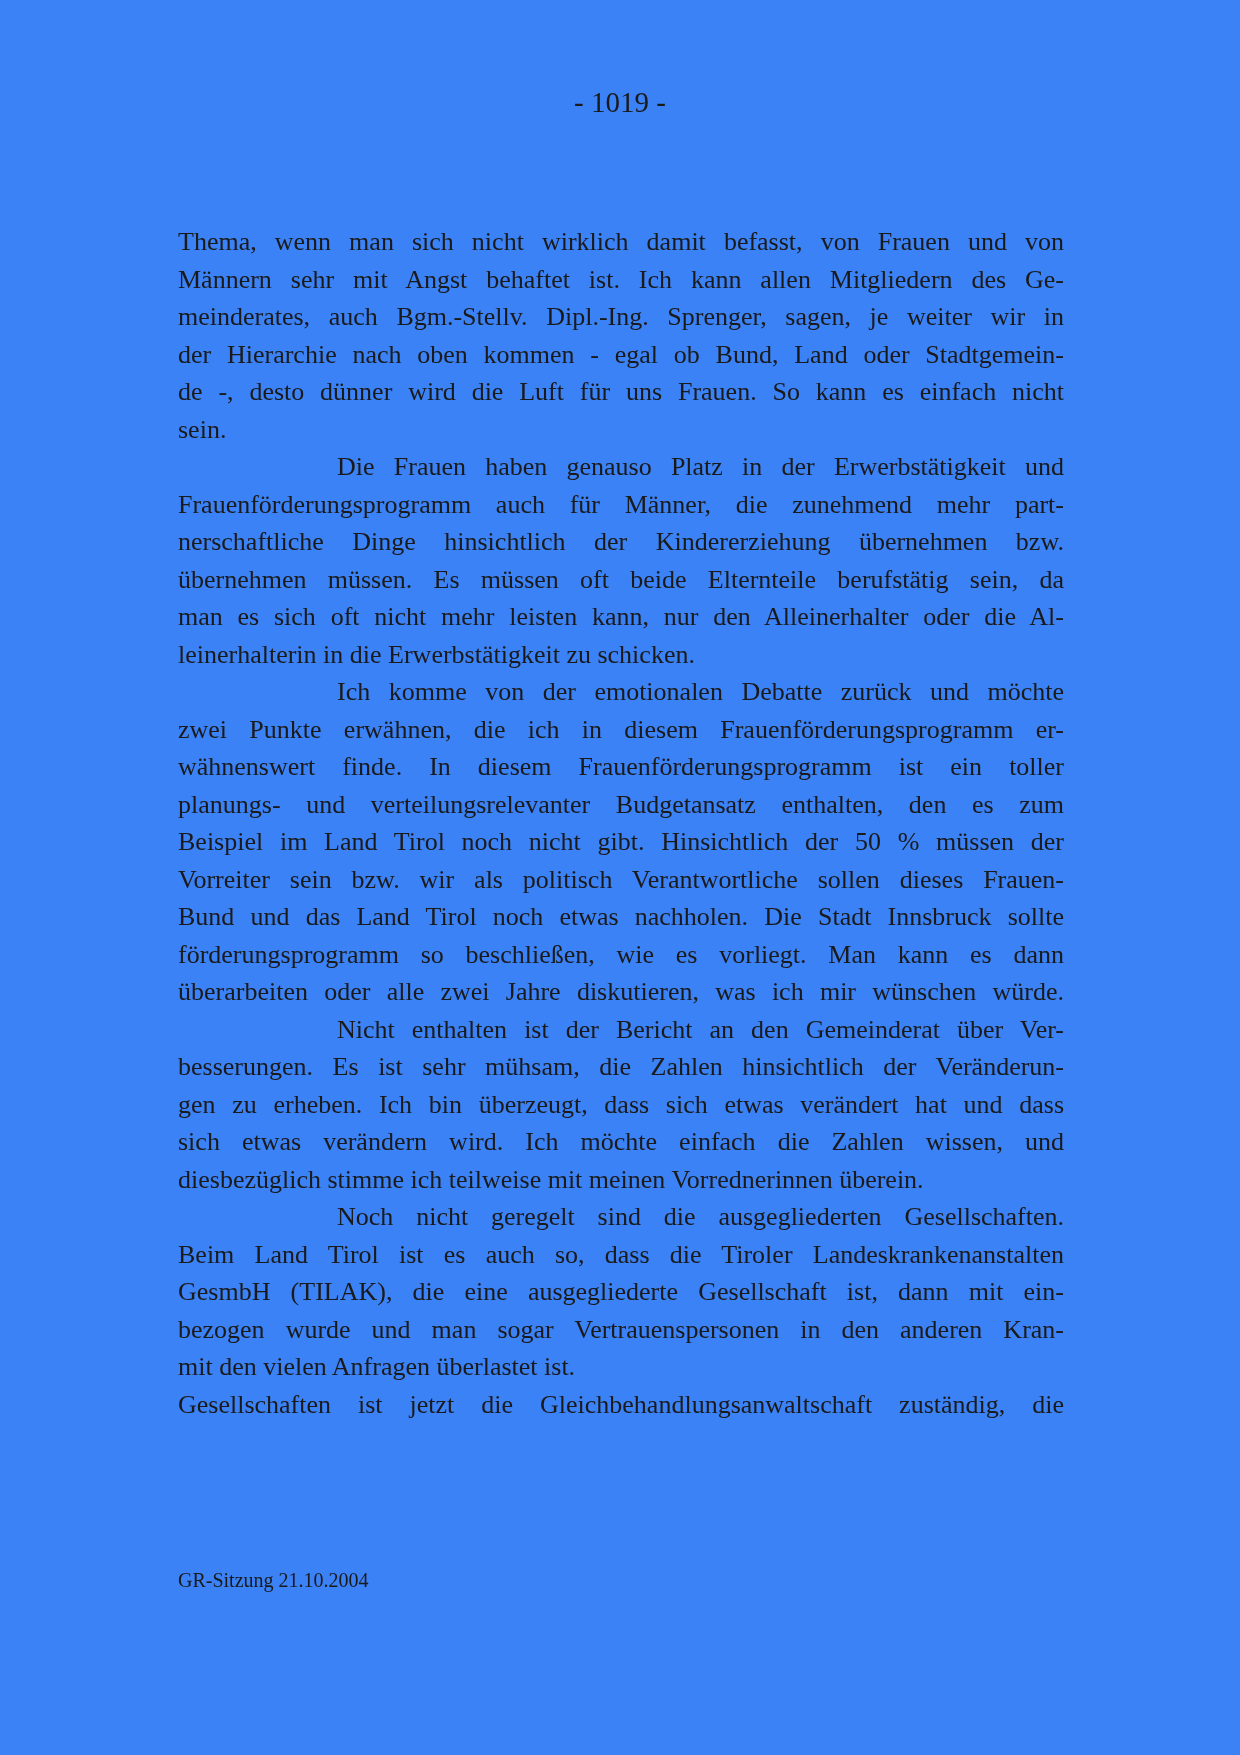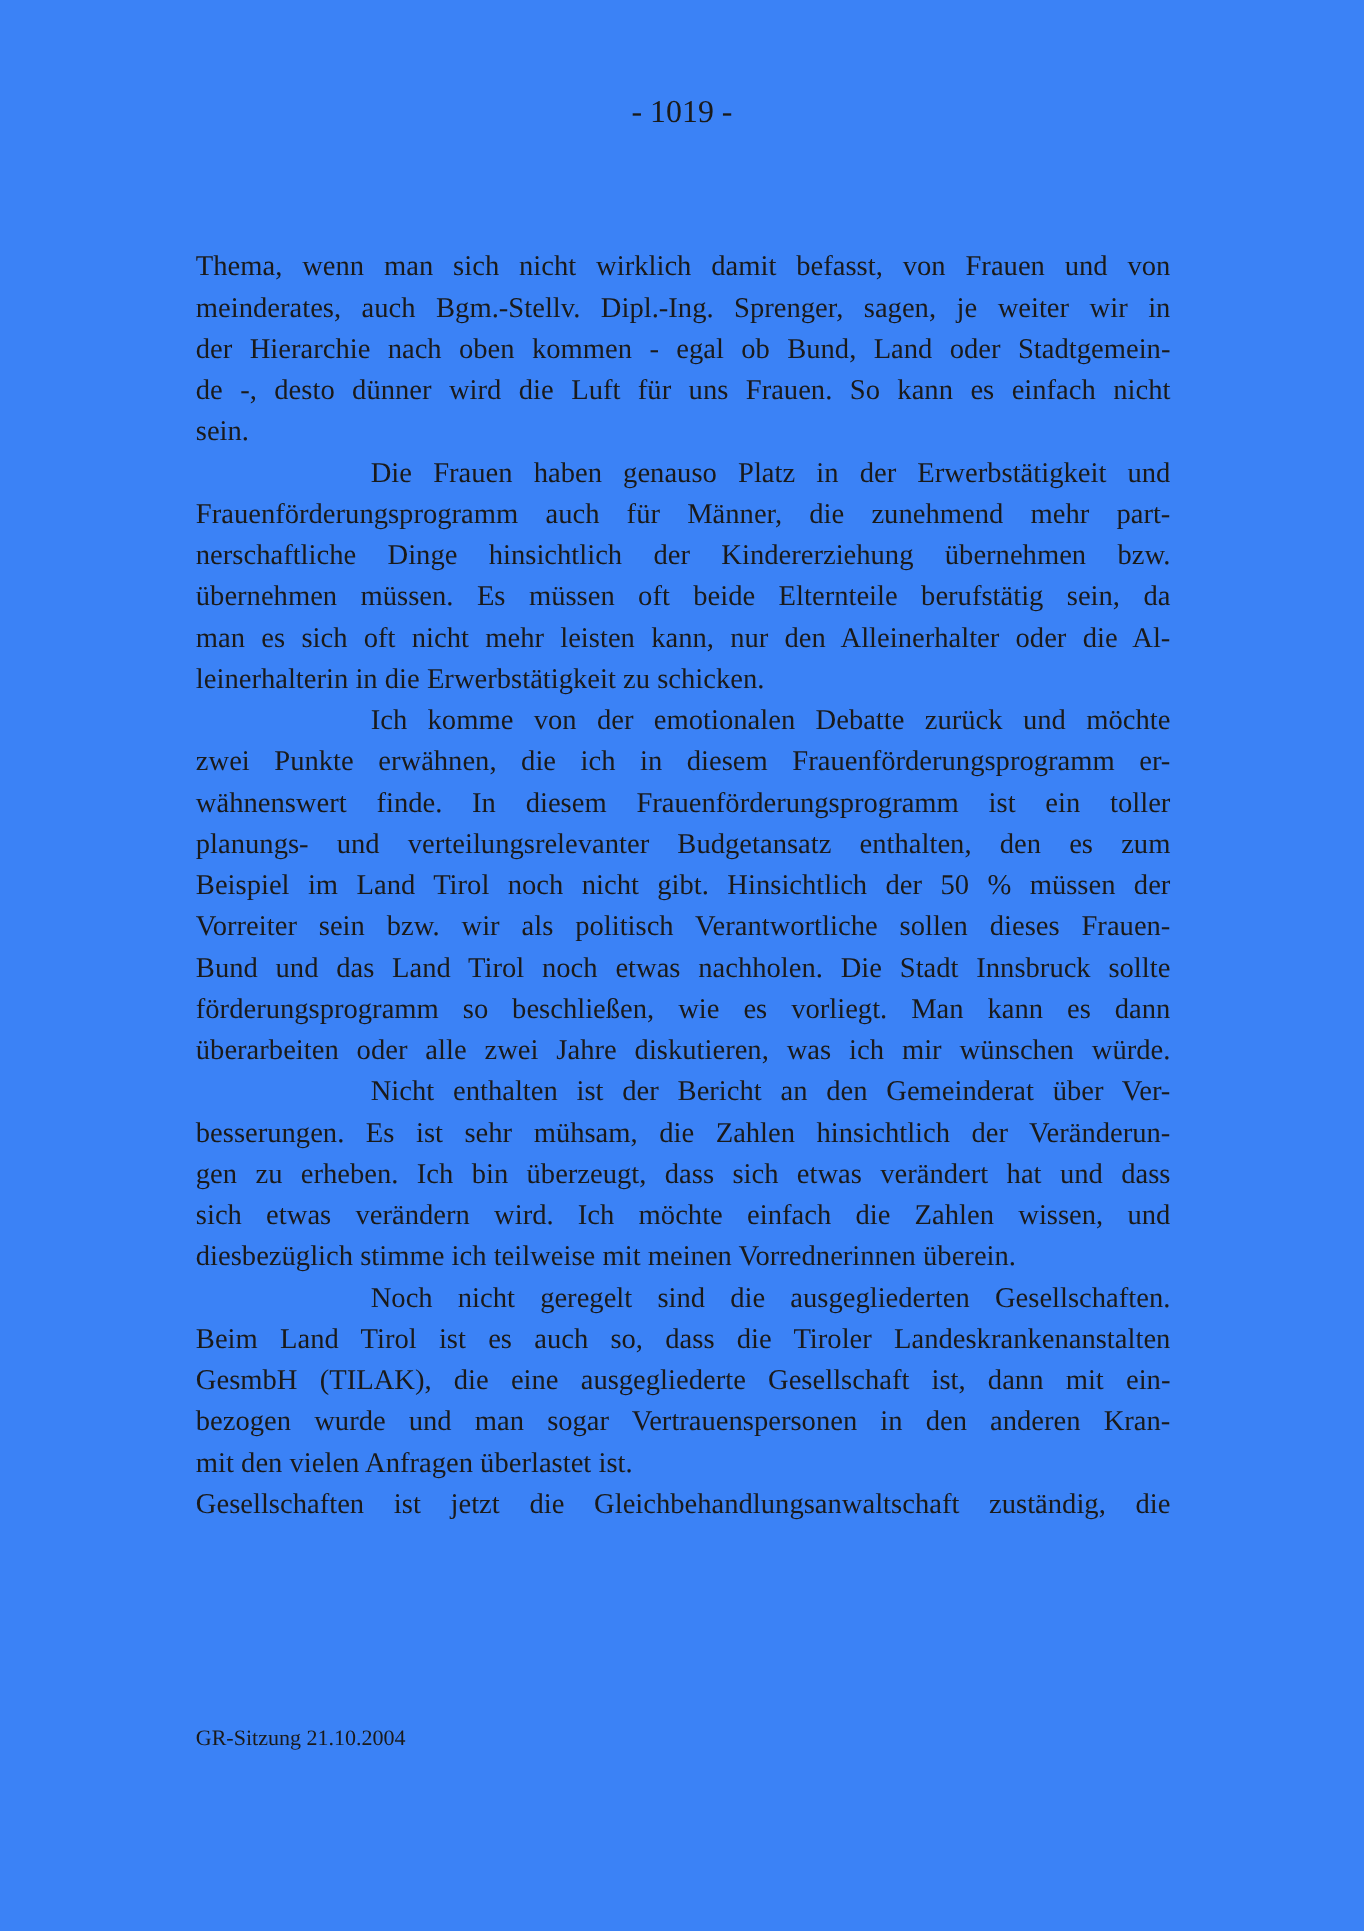--- a/index.html
+++ b/index.html
@@ -59,20 +59,21 @@
 </style>
 </head>
 <body>
 
 <div class="page">
   <div class="page-number">- 1019 -</div>
 
   <div class="text-body" id="body-text">
       <div class="para">
         <div class="line">Thema, wenn man sich nicht wirklich damit befasst, von Frauen und von</div>
+        <div class="line">Männern sehr mit Angst behaftet ist. Ich kann allen Mitgliedern des Ge-</div>
         <div class="line">meinderates, auch Bgm.-Stellv. Dipl.-Ing. Sprenger, sagen, je weiter wir in</div>
         <div class="line">der Hierarchie nach oben kommen - egal ob Bund, Land oder Stadtgemein-</div>
         <div class="line">de -, desto dünner wird die Luft für uns Frauen. So kann es einfach nicht</div>
         <div class="line last">sein.</div>
       </div>
       <div class="para">
         <div class="line indent">Die Frauen haben genauso Platz in der Erwerbstätigkeit und</div>
         <div class="line">Frauenförderungsprogramm auch für Männer, die zunehmend mehr part-</div>
         <div class="line">nerschaftliche Dinge hinsichtlich der Kindererziehung übernehmen bzw.</div>
         <div class="line">übernehmen müssen. Es müssen oft beide Elternteile berufstätig sein, da</div>

